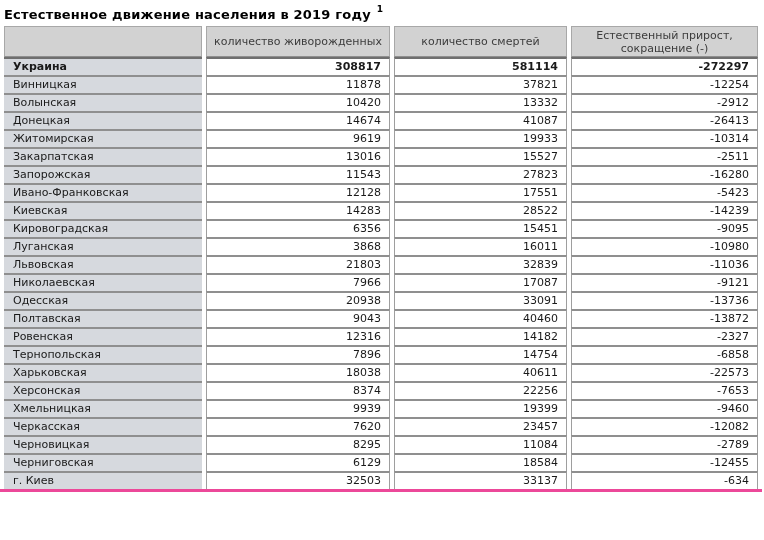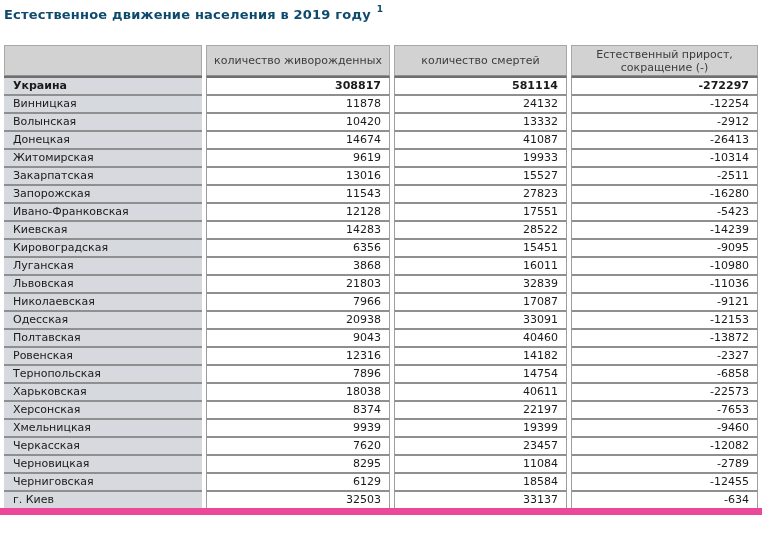--- a/index.html
+++ b/index.html
@@ -8,36 +8,36 @@
     background: #ffffff;
     width: 764px;
     height: 540px;
     overflow: hidden;
     font-family: "DejaVu Sans", "Liberation Sans", sans-serif;
   }
   .page-title {
     margin: 6px 0 0 4px;
     font-size: 13px;
     font-weight: bold;
-    color: #0c4a6e;
+    color: #000000;
     letter-spacing: 0.2px;
   }
   .page-title sup {
     font-size: 9px;
     margin-left: 6px;
     position: relative;
     top: -2px;
   }
   table.stats {
-    margin-top: 23px;
+    margin-top: 4px;
     border-collapse: separate;
     border-spacing: 4px 0;
     table-layout: fixed;
     width: 762px;
-    border-bottom: 7px solid #ec4899;
+    border-bottom: 3px solid #ec4899;
     font-size: 11px;
     color: #1a1a1a;
   }
   th {
     background: #d2d2d2;
     color: #3c3c3c;
     font-weight: normal;
     font-size: 11px;
     text-align: center;
     vertical-align: middle;
@@ -98,21 +98,21 @@
   <tbody>
     <tr class="total-row">
       <td class="region">Украина</td>
       <td class="num">308817</td>
       <td class="num">581114</td>
       <td class="num">-272297</td>
     </tr>
   <tr>
         <td class="region">Винницкая</td>
         <td class="num">11878</td>
-        <td class="num">24132</td>
+        <td class="num">37821</td>
         <td class="num">-12254</td>
       </tr>
       <tr>
         <td class="region">Волынская</td>
         <td class="num">10420</td>
         <td class="num">13332</td>
         <td class="num">-2912</td>
       </tr>
       <tr>
         <td class="region">Донецкая</td>
@@ -171,21 +171,21 @@
       <tr>
         <td class="region">Николаевская</td>
         <td class="num">7966</td>
         <td class="num">17087</td>
         <td class="num">-9121</td>
       </tr>
       <tr>
         <td class="region">Одесская</td>
         <td class="num">20938</td>
         <td class="num">33091</td>
-        <td class="num">-12153</td>
+        <td class="num">-13736</td>
       </tr>
       <tr>
         <td class="region">Полтавская</td>
         <td class="num">9043</td>
         <td class="num">40460</td>
         <td class="num">-13872</td>
       </tr>
       <tr>
         <td class="region">Ровенская</td>
         <td class="num">12316</td>
@@ -200,21 +200,21 @@
       </tr>
       <tr>
         <td class="region">Харьковская</td>
         <td class="num">18038</td>
         <td class="num">40611</td>
         <td class="num">-22573</td>
       </tr>
       <tr>
         <td class="region">Херсонская</td>
         <td class="num">8374</td>
-        <td class="num">22197</td>
+        <td class="num">22256</td>
         <td class="num">-7653</td>
       </tr>
       <tr>
         <td class="region">Хмельницкая</td>
         <td class="num">9939</td>
         <td class="num">19399</td>
         <td class="num">-9460</td>
       </tr>
       <tr>
         <td class="region">Черкасская</td>

